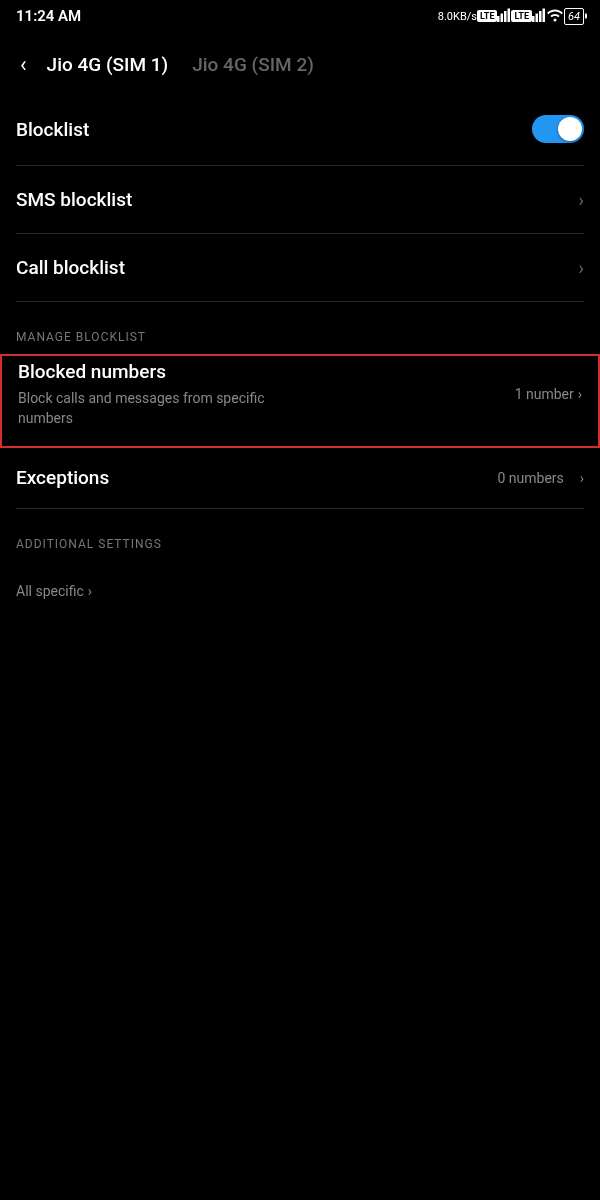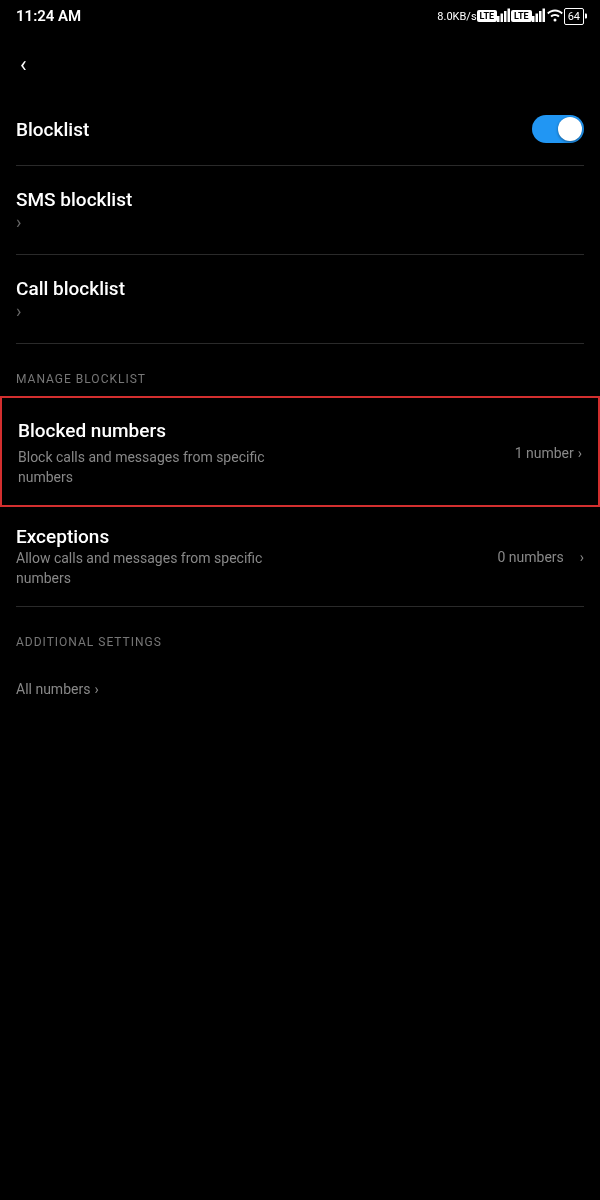--- a/index.html
+++ b/index.html
@@ -40,20 +40,21 @@
     }
 
     .battery-icon {
       display: inline-flex;
       align-items: flex-end;
       font-size: 11px;
       border: 1.5px solid #fff;
       border-radius: 2px;
       padding: 1px 3px;
       position: relative;
+      font-style: italic;
     }
 
     .battery-icon::after {
       content: '';
       position: absolute;
       right: -4px;
       top: 50%;
       transform: translateY(-50%);
       width: 2px;
       height: 5px;
@@ -131,23 +132,23 @@
       position: absolute;
       top: 2px;
       right: 2px;
       box-shadow: 0 1px 3px rgba(0,0,0,0.4);
     }
 
     
     .menu-row {
       display: flex;
       justify-content: space-between;
+      align-items: center;
       padding: 22px 0;
       cursor: pointer;
-      flex-direction: column;
     }
 
     .menu-label {
       font-size: 19px;
       font-weight: 500;
       color: #fff;
     }
 
     .menu-arrow {
       color: #666;
@@ -168,21 +169,21 @@
       letter-spacing: 1px;
       padding: 28px 0 10px 0;
       text-transform: uppercase;
     }
 
     
     .block-item {
       display: flex;
       justify-content: space-between;
       align-items: center;
-      padding: 21px 16px 18px 16px;
+      padding: 4px 16px 18px 16px;
       border: 2px solid #d32f2f;
       margin: 0 0 0 0;
       cursor: pointer;
     }
 
     .block-item-left {
       flex: 1;
     }
 
     .block-item-title {
@@ -299,20 +300,24 @@
       </svg>
     </span>
     <div class="battery-icon">
       <span>64</span>
     </div>
   </div>
 </div>
 
 <div class="header">
   <span class="back-arrow">‹</span>
+  <div class="header-tabs">
+    <span class="header-tab active">Jio 4G (SIM 1)</span>
+    <span class="header-tab inactive">Jio 4G (SIM 2)</span>
+  </div>
 </div>
 
 <div class="section-content">
   <div class="toggle-row">
     <span class="toggle-label">Blocklist</span>
     <div class="toggle-switch">
       <div class="toggle-knob"></div>
     </div>
   </div>
 
@@ -342,32 +347,31 @@
   <div class="block-item-right">
     <span>1 number</span>
     <span>›</span>
   </div>
 </div>
 
 <div class="section-content">
   <div class="exception-item">
     <div class="exception-item-left">
       <div class="exception-item-title">Exceptions</div>
-      <div class="exception-item-subtitle">Allow calls and messages from specific numbers</div>
     </div>
     <div class="exception-item-right">
       <span>0 numbers</span>
       <span>›</span>
     </div>
   </div>
 
   <div class="divider"></div>
 
   <div class="section-header">ADDITIONAL SETTINGS</div>
 
   <div class="additional-row">
     <div class="additional-right">
-      <span>All numbers</span>
+      <span>All specific</span>
       <span>›</span>
     </div>
   </div>
 
 </div>
 
 </body></html>

